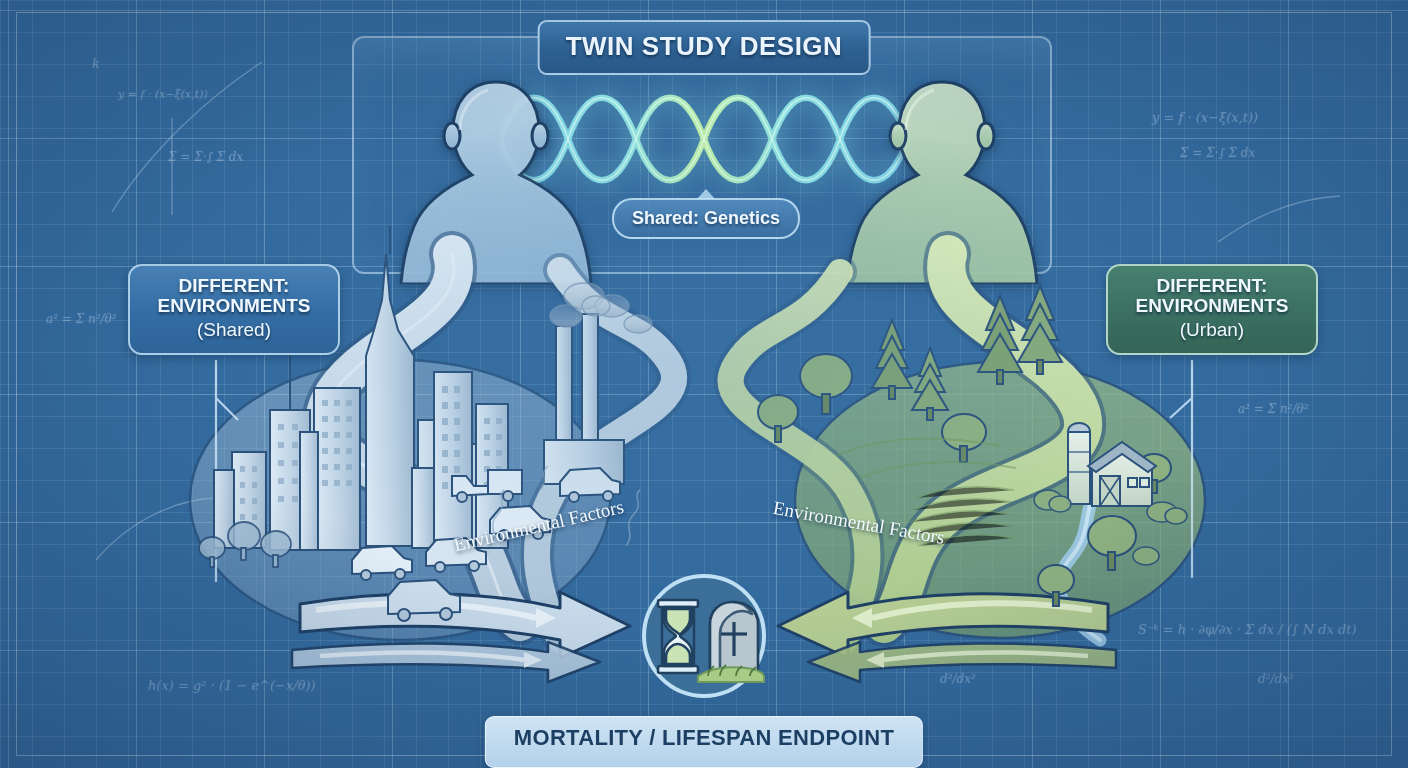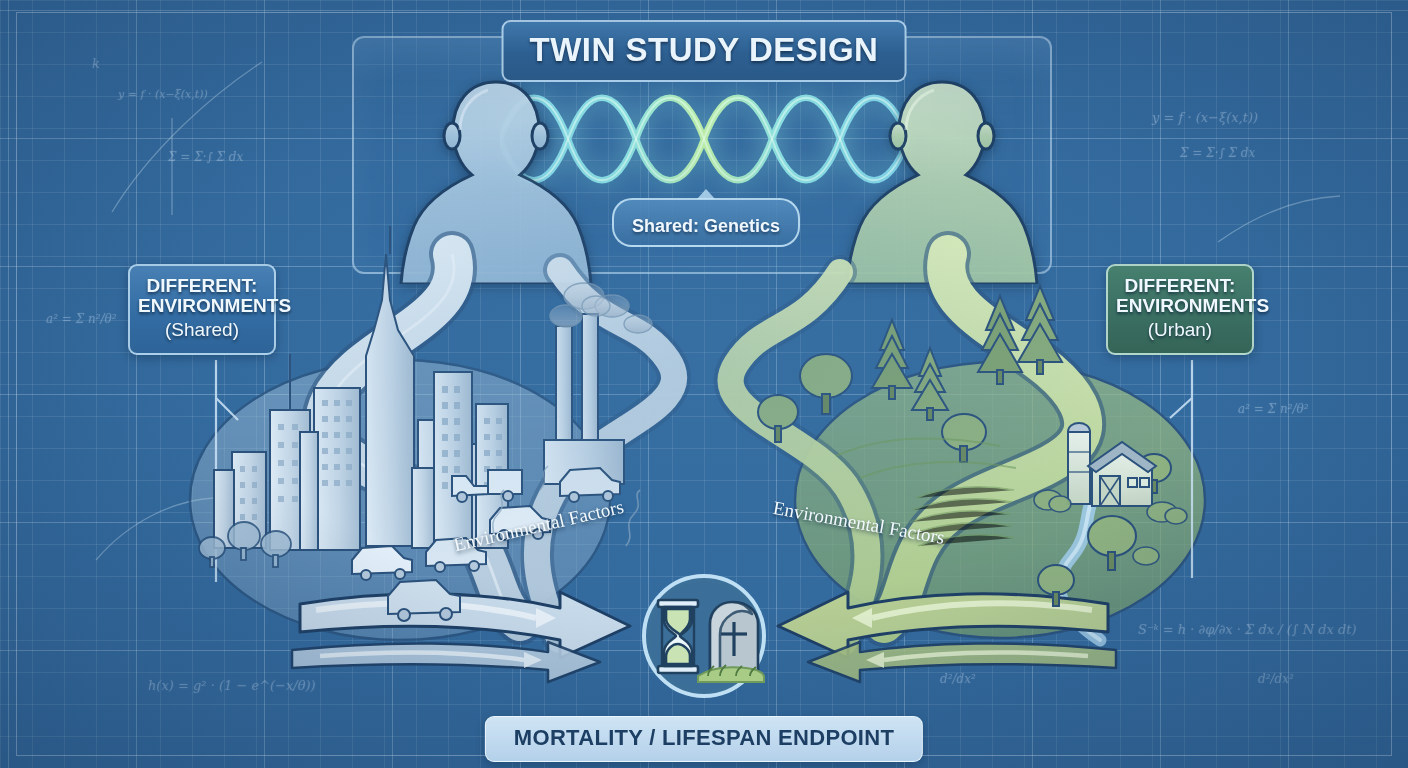--- a/index.html
+++ b/index.html
@@ -63,61 +63,61 @@
     background: linear-gradient(180deg, rgba(96,148,196,.30) 0%, rgba(58,112,162,.20) 18%, rgba(52,106,158,.12) 100%);
     box-shadow: inset 0 0 42px rgba(120,175,220,.12);
   }
   #title-pill {
     position: absolute; left: 50%; top: 20px; transform: translateX(-50%);
     padding: 9px 26px 11px;
     border: 2px solid rgba(206,234,252,.75);
     border-radius: 9px;
     background: linear-gradient(180deg,#3f77ab 0%, #2d5f91 55%, #2a5987 100%);
     color: #eaf4fd;
-    font-size: 33px; font-weight: bold; letter-spacing: .5px;
+    font-size: 26px; font-weight: bold; letter-spacing: .5px;
     text-shadow: 0 2px 3px rgba(10,30,55,.65);
     z-index: 30;
     white-space: nowrap;
   }
   
   .twin { position: absolute; top: 74px; width: 200px; height: 210px; }
   #twin-left  { left: 396px; }
   #twin-right { left: 842px; }
   .twin svg { display: block; width: 100%; height: 100%;
               filter: drop-shadow(0 3px 6px rgba(12,35,62,.45)); }
 
   
   #dna-helix {
     position: absolute; left: 500px; top: 78px; width: 410px; height: 122px;
     filter: drop-shadow(0 0 12px rgba(150,235,225,.55));
   }
   
   #shared-pill {
     position: absolute; left: 612px; top: 198px;
-    padding: 16px 18px 8px;
+    padding: 8px 18px 8px;
     border: 2px solid rgba(206,236,252,.8);
     border-radius: 20px;
     background: linear-gradient(180deg, rgba(86,142,192,.85), rgba(58,112,162,.85));
     color: #f0f8ff;
     font-size: 18px; font-weight: bold;
     text-shadow: 0 2px 3px rgba(10,30,55,.6);
     white-space: nowrap;
     z-index: 25;
   }
   #shared-pill::before {
     content: ""; position: absolute; left: 50%; top: -11px;
     transform: translateX(-50%);
     border-left: 9px solid transparent; border-right: 9px solid transparent;
     border-bottom: 10px solid rgba(196,229,249,.75);
   }
   
   .env-box {
     position: absolute;
-    width: 148px; padding: 10px 8px 12px;
-    border-radius: 9px;
+    width: 212px; padding: 10px 8px 12px;
+    border-radius: 14px;
     text-align: center;
     color: #f0f8ff;
     text-shadow: 0 2px 3px rgba(8,28,50,.7);
     box-shadow: 0 3px 10px rgba(12,36,64,.35);
     z-index: 20;
   }
   #env-urban {
     left: 128px; top: 264px;
     border: 2px solid rgba(198,228,248,.8);
     background: linear-gradient(180deg,#4880b4 0%, #336da4 55%, #2e6498 100%);
@@ -145,21 +145,21 @@
   #label-env-right { left: 772px; top: 512px; transform: rotate(10deg); }
 
   
   #endpoint {
     position: absolute; left: 636px; top: 572px; width: 136px; height: 128px;
     z-index: 22;
   }
   
   #bottom-caption {
     position: absolute; left: 50%; top: 716px; transform: translateX(-50%);
-    padding: 8px 28px 10px;
+    padding: 8px 28px 16px;
     border-radius: 9px;
     background: linear-gradient(180deg,#cfe4f4 0%, #bed8ee 60%, #b4d1ea 100%);
     border: 1.5px solid rgba(236,247,255,.9);
     color: #1c3f63;
     font-size: 22px; font-weight: bold; letter-spacing: .3px;
     white-space: nowrap;
     box-shadow: 0 3px 9px rgba(12,36,64,.3);
     z-index: 25;
   }
   .svg-layer { position: absolute; inset: 0; width: 1408px; height: 768px; pointer-events: none; }

